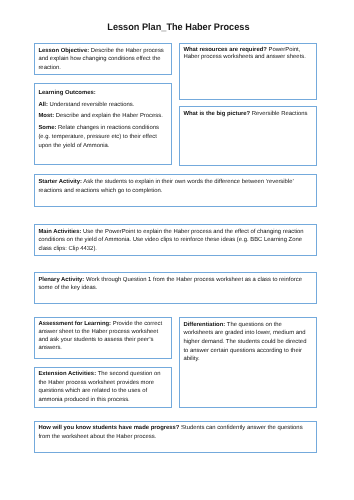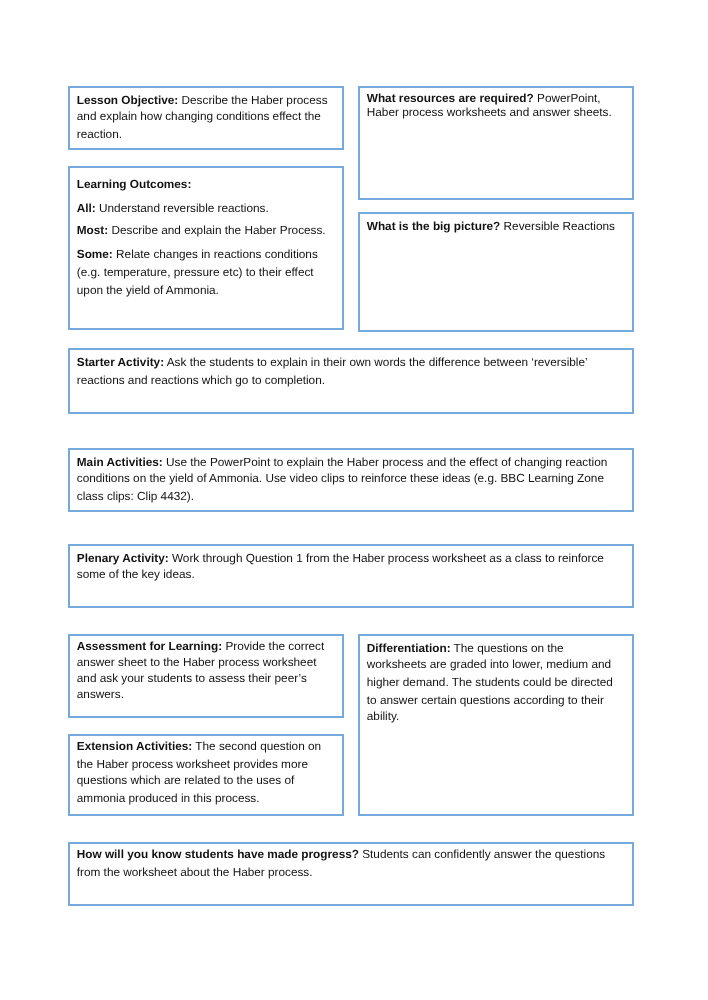--- a/index.html
+++ b/index.html
@@ -13,20 +13,21 @@
   .tx{font-size:5.9px;line-height:8.7px;color:#121212;padding:2.5px 3.5px 0 3.4px;}
   .tx b{font-weight:bold;}
   .p{margin:0 0 3.0px 0;}
   .p:last-child{margin-bottom:0;}
 </style>
 </head>
 <body>
 
 <div class="page">
 
+  <div class="title"><span>Lesson Plan_The Haber Process</span></div>
 
   <div class="box" style="left:34px;top:43px;width:138px;height:32px;">
     <div class="tx"><b>Lesson Objective:</b><span> Describe the Haber process and explain how changing conditions effect the reaction.</span></div>
   </div>
 
   <div class="box" style="left:179px;top:43px;width:138px;height:57px;">
     <div class="tx" style="line-height:7.6px;padding-top:2.9px"><b>What resources are required?</b><span> PowerPoint, Haber process worksheets and answer sheets.</span></div>
   </div>
 
   <div class="box" style="left:34px;top:83px;width:138px;height:82px;">

